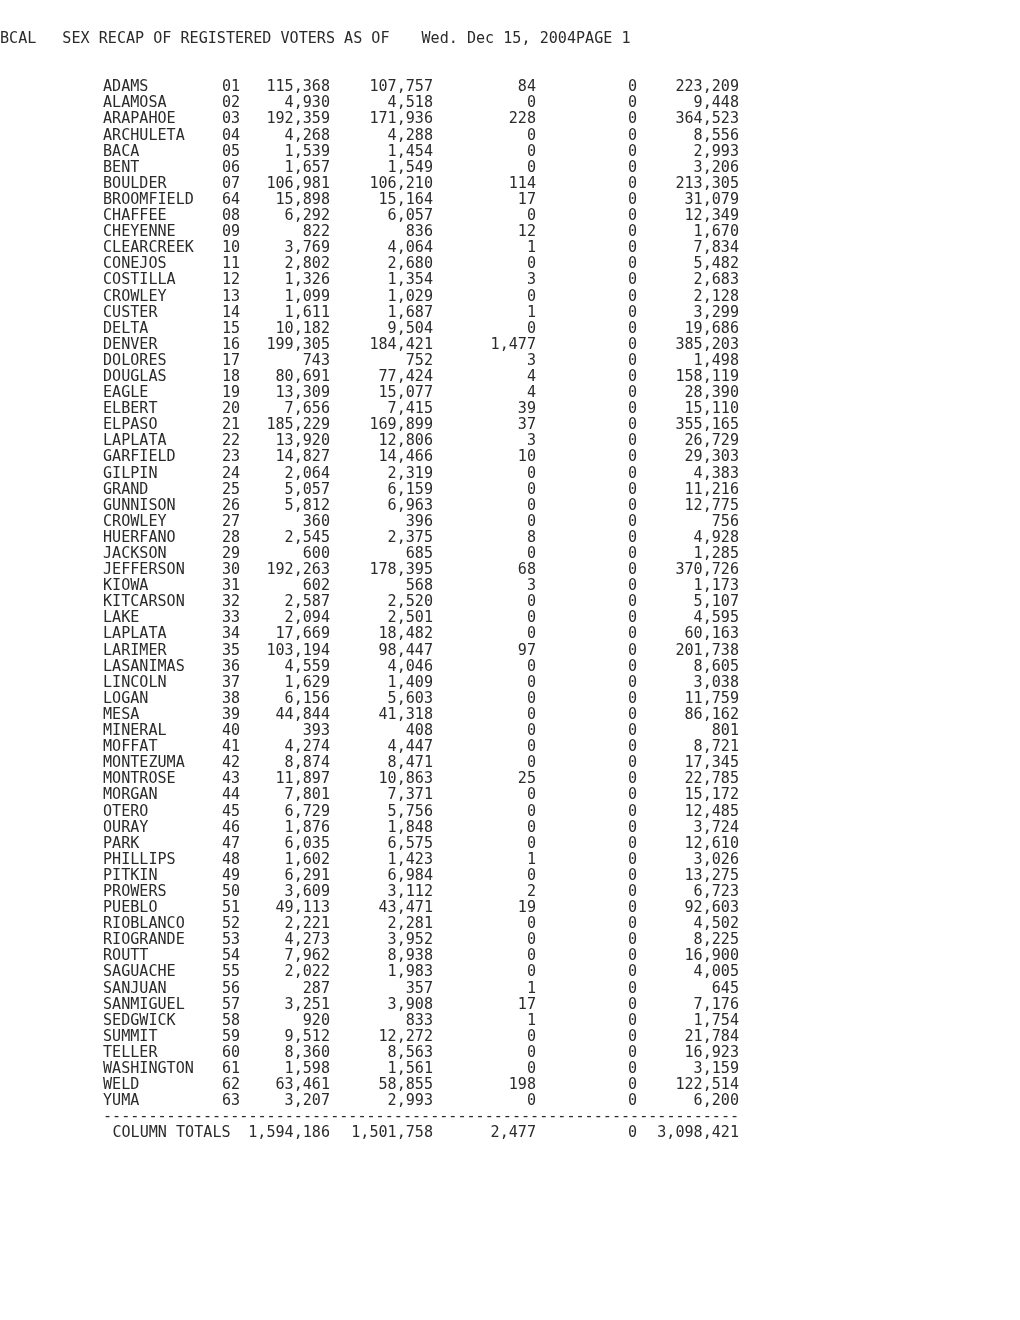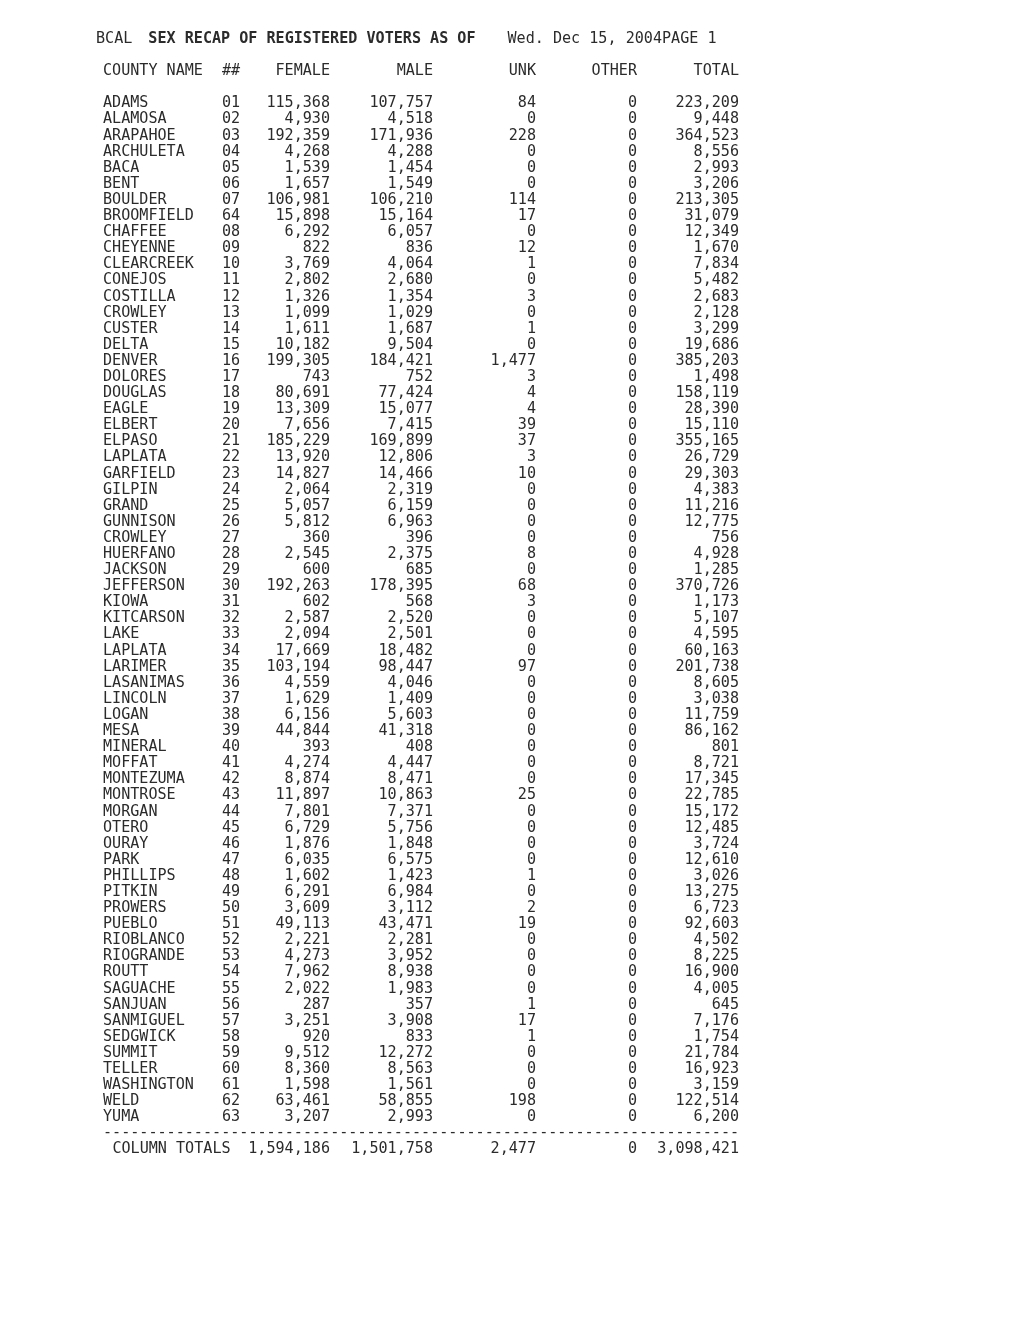--- a/index.html
+++ b/index.html
@@ -5,22 +5,22 @@
   * { margin:0; padding:0; box-sizing:border-box; }
   html, body { background:#ffffff; }
   body {
     width:1020px; height:1320px; overflow:hidden;
     font-family:"DejaVu Sans Mono","Liberation Mono",monospace;
     color:#2b2b2b;
   }
   .doc { padding-top:30px; font-size:15.1px; line-height:16.1px; }
   .line { height:16.1px; white-space:pre; }
   .blank { height:16.1px; }
-  .title-line { display:flex; padding-left:96px; }
-  .t-title { margin-left:16px;font-weight:bold; }
+  .title-line { display:flex; }
+  .t-title { margin-left:26px; }
   .t-date  { margin-left:32px; }
   .t-page  { }
   .row { display:flex; padding-left:103px; }
   .c-name  { width:119px; text-align:left; }
   .c-code  { width:18px;  text-align:left; }
   .c-num   { text-align:right; }
   .c-female{ width:90px; }
   .c-male  { width:103px; }
   .c-unk   { width:103px; }
   .c-other { width:101px; }
@@ -35,29 +35,20 @@
 
   <div class="line title-line">
     <span>BCAL</span>
     <span class="t-title">SEX RECAP OF REGISTERED VOTERS AS OF</span>
     <span class="t-date">Wed. Dec 15, 2004</span>
     <span class="t-page">PAGE 1</span>
   </div>
 
   <div class="blank"></div>
 
-  <div class="line row">
-    <span class="c-name">COUNTY NAME</span>
-    <span class="c-code">##</span>
-    <span class="c-num c-female">FEMALE</span>
-    <span class="c-num c-male">MALE</span>
-    <span class="c-num c-unk">UNK</span>
-    <span class="c-num c-other">OTHER</span>
-    <span class="c-num c-total">TOTAL</span>
-  </div>
 
   <div class="blank"></div>
 
   <div id="rows">
       <div class="line row"><span class="c-name">ADAMS</span><span class="c-code">01</span><span class="c-num c-female">115,368</span><span class="c-num c-male">107,757</span><span class="c-num c-unk">84</span><span class="c-num c-other">0</span><span class="c-num c-total">223,209</span></div>
       <div class="line row"><span class="c-name">ALAMOSA</span><span class="c-code">02</span><span class="c-num c-female">4,930</span><span class="c-num c-male">4,518</span><span class="c-num c-unk">0</span><span class="c-num c-other">0</span><span class="c-num c-total">9,448</span></div>
       <div class="line row"><span class="c-name">ARAPAHOE</span><span class="c-code">03</span><span class="c-num c-female">192,359</span><span class="c-num c-male">171,936</span><span class="c-num c-unk">228</span><span class="c-num c-other">0</span><span class="c-num c-total">364,523</span></div>
       <div class="line row"><span class="c-name">ARCHULETA</span><span class="c-code">04</span><span class="c-num c-female">4,268</span><span class="c-num c-male">4,288</span><span class="c-num c-unk">0</span><span class="c-num c-other">0</span><span class="c-num c-total">8,556</span></div>
       <div class="line row"><span class="c-name">BACA</span><span class="c-code">05</span><span class="c-num c-female">1,539</span><span class="c-num c-male">1,454</span><span class="c-num c-unk">0</span><span class="c-num c-other">0</span><span class="c-num c-total">2,993</span></div>
       <div class="line row"><span class="c-name">BENT</span><span class="c-code">06</span><span class="c-num c-female">1,657</span><span class="c-num c-male">1,549</span><span class="c-num c-unk">0</span><span class="c-num c-other">0</span><span class="c-num c-total">3,206</span></div>

